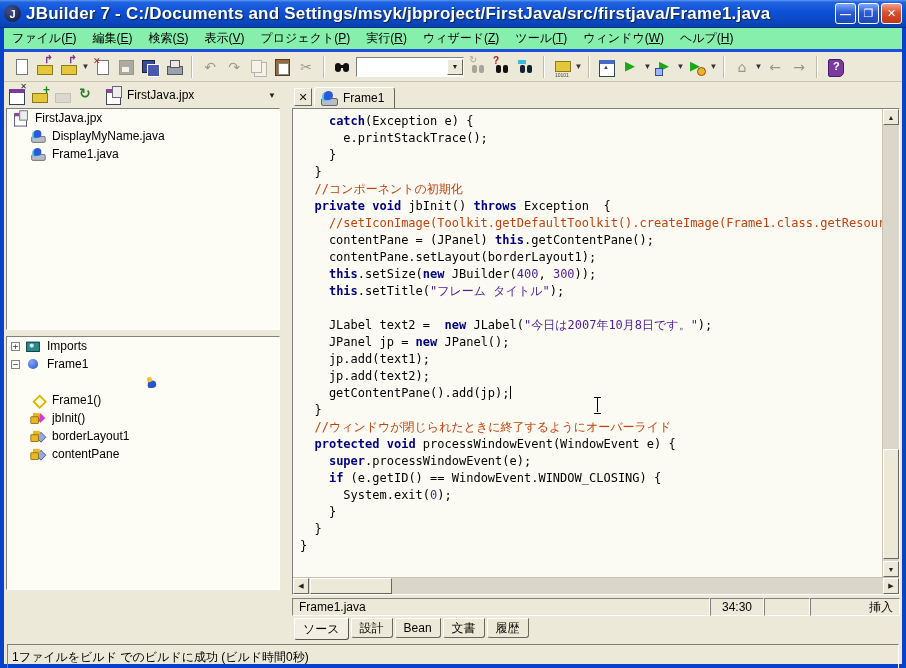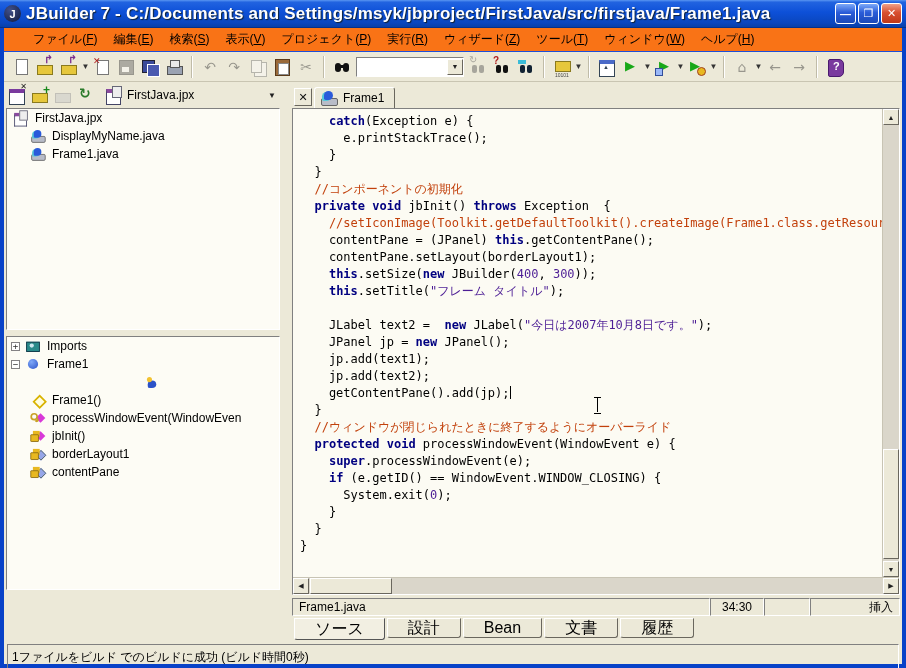--- a/index.html
+++ b/index.html
@@ -17,22 +17,22 @@
     color:#fff; font-weight:bold; font-size:11px; display:flex; align-items:center; justify-content:center; margin-right:5px; flex:0 0 auto;}
   .title-text{ color:#fff; font-weight:bold; font-size:17px; text-shadow:1px 1px 1px #123; white-space:nowrap;
     overflow:hidden; flex:1; letter-spacing:.2px;}
   .win-btns{ display:flex; gap:2px; }
   .win-btn{ width:21px; height:21px; border-radius:3px; border:1px solid #fff; color:#fff; font-size:11px; font-weight:bold;
     display:flex; align-items:center; justify-content:center;
     background:linear-gradient(180deg,#7CA8F8,#2A5CD8 45%,#1A48B8); }
   .win-btn.close{ background:linear-gradient(180deg,#F0A088,#D85030 45%,#C03818); }
 
   
-  .menubar{ height:24px; display:flex; align-items:center; padding:0 21px; background:#f97316;
-    border-bottom:1px solid #1d4ed8; }
+  .menubar{ height:24px; display:flex; align-items:center; padding:0 0; background:#86efac;
+    border-bottom:3px solid #1d4ed8; }
   .menu-item{ padding:3px 8px; color:#000; white-space:nowrap; }
   .menu-item u{ text-decoration:underline; }
 
   
   .toolbar{ height:30px; display:flex; align-items:center; padding:0 3px; background:#ECE9D8;
     border-bottom:1px solid #C9C5B2; }
   .tb-group{ display:flex; align-items:center; padding:0 2px; }
   .tb-sep{ width:2px; height:22px; margin:0 3px; border-left:1px solid #C0BCA8; border-right:1px solid #FFF; }
   .tb-btn{ width:24px; height:24px; display:flex; align-items:center; justify-content:center; border:1px solid transparent; }
   .tb-btn.dis{ filter:grayscale(1); opacity:.45; }
@@ -167,22 +167,22 @@
 
   .ed-status{ height:18px; margin:3px 2px 0 2px; display:flex; font-size:12px; }
   .ed-cell{ border:1px solid; border-color:#808080 #fff #fff #808080; background:#ECE9D8; padding:0 6px;
     display:flex; align-items:center; white-space:nowrap; overflow:hidden; }
   .ed-cell.file{ flex:1; }
   .ed-cell.pos{ width:54px; justify-content:center; }
   .ed-cell.blank{ width:46px; }
   .ed-cell.mode{ width:90px; justify-content:flex-end; }
 
   .view-tabs{ height:26px; display:flex; align-items:flex-start; padding:2px 0 0 4px; gap:2px; }
-  .v-tab{ height:20px; padding:0 20px; display:flex; align-items:center; background:#ECE9D8;
-    border:1px solid; border-color:#fff #6A675E #6A675E #fff; border-radius:0 0 3px 3px; font-size:16px; }
+  .v-tab{ height:20px; padding:0 8px; display:flex; align-items:center; background:#ECE9D8;
+    border:1px solid; border-color:#fff #6A675E #6A675E #fff; border-radius:0 0 3px 3px; font-size:12px; }
   .v-tab.active{ height:22px; font-weight:normal; border-color:#fff #555 #555 #fff; background:#F2EFE2; }
 
   
   .statusbar{ height:22px; padding:2px 3px; }
   .status-inner{ height:26px; border:1px solid; border-color:#808080 #fff #fff #808080; display:flex; align-items:center;
     padding:0 4px; white-space:nowrap; overflow:hidden; }
 </style>
 </head>
 <body>
 
@@ -365,24 +365,20 @@
             <span class="ic ic-class"></span>
             <span class="tree-label">Frame1</span>
           </div>
           <div class="tree-row" style="padding-left: 21px; flex-direction: column;">
             <span class="ic ic-superclass"></span>
             <span class="tree-label">JFrame</span>
           </div>
           <div class="tree-row" style="padding-left: 21px;">
             <span class="ic ic-constructor"></span>
             <span class="tree-label">Frame1()</span>
-          </div>
-          <div class="tree-row" style="padding-left: 21px;">
-            <span class="ic ic-methprot"></span>
-            <span class="tree-label">processWindowEvent(WindowEven</span>
           </div>
           <div class="tree-row" style="padding-left: 21px;">
             <span class="ic ic-methpriv"></span>
             <span class="tree-label">jbInit()</span>
           </div>
           <div class="tree-row" style="padding-left: 21px;">
             <span class="ic ic-fieldpriv"></span>
             <span class="tree-label">borderLayout1</span>
           </div>
           <div class="tree-row" style="padding-left: 21px;">

